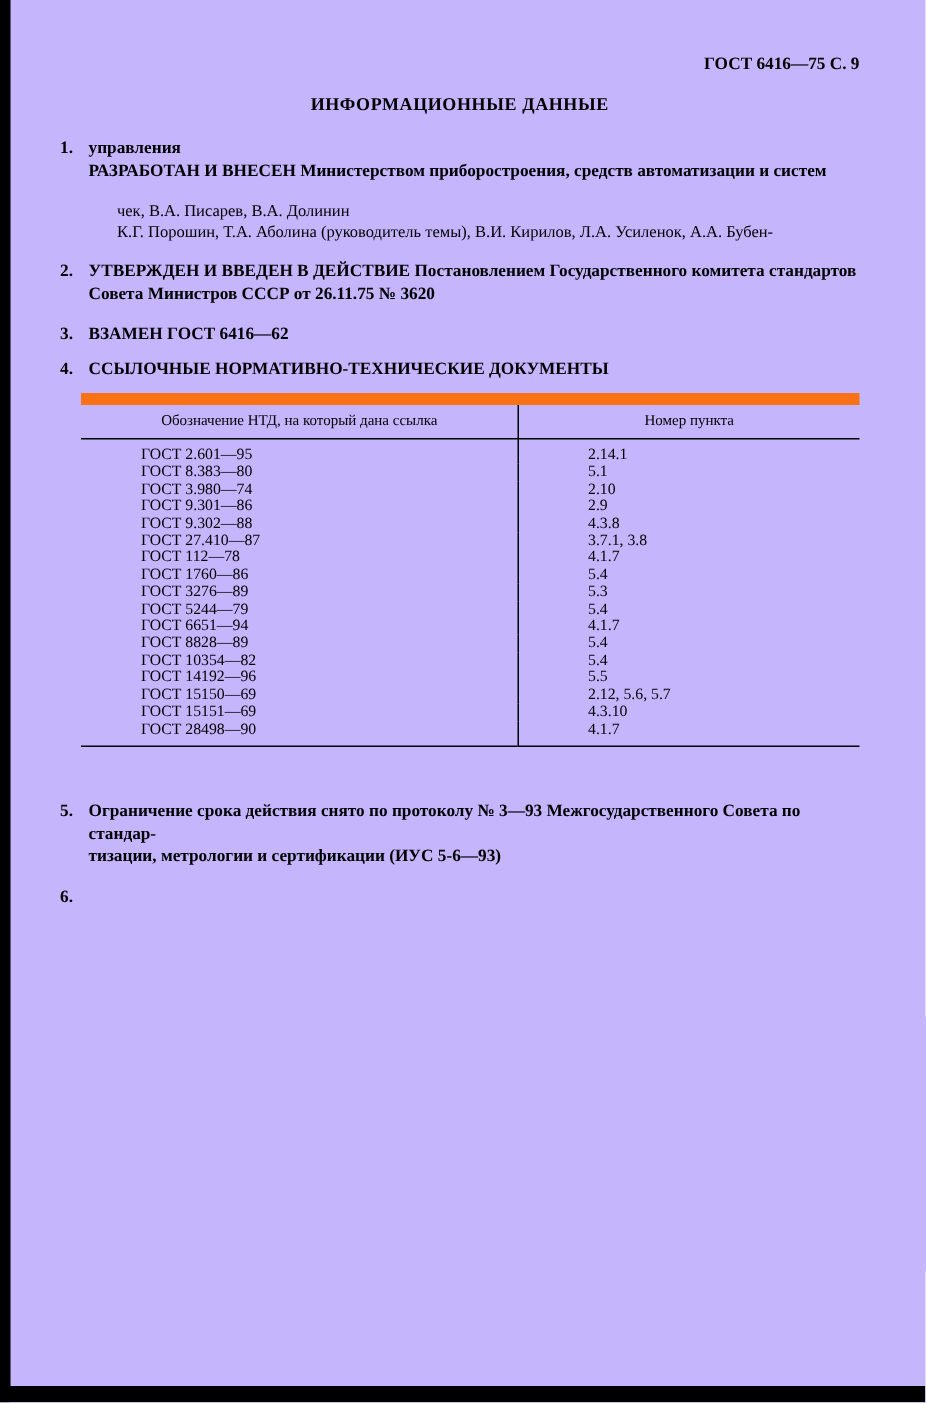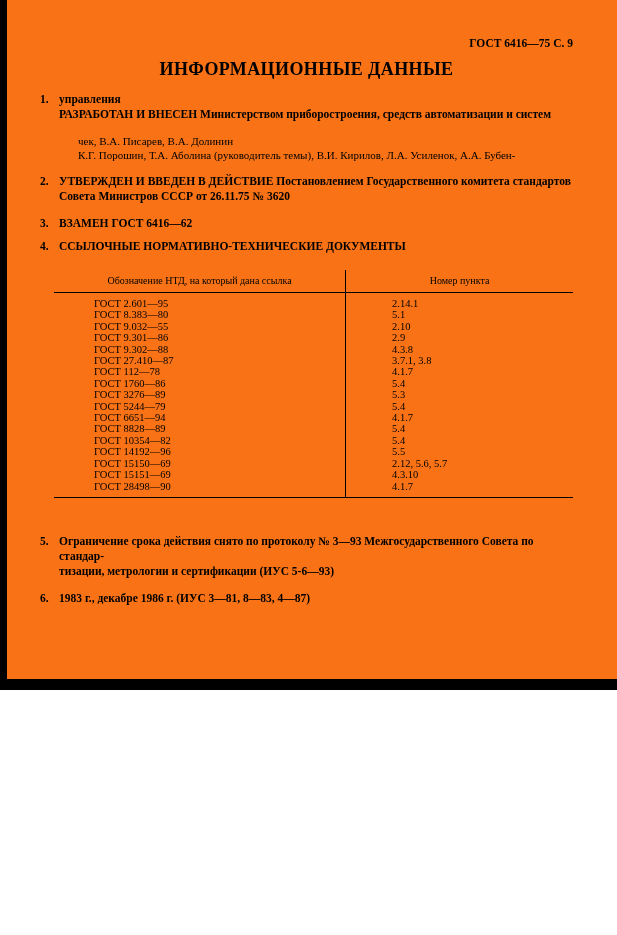--- a/index.html
+++ b/index.html
@@ -5,22 +5,22 @@
   html, body {
     margin: 0;
     padding: 0;
     background: #ffffff;
     font-family: "Liberation Serif", serif;
     color: #000;
   }
   .page {
     position: relative;
     width: 617px;
-    height: 690px;
-    background: #f97316;
+    height: 935px;
+    background: #c4b5fd;
     overflow: hidden;
   }
   
   .scan-edge-left {
     position: absolute;
     left: 0; top: 0;
     width: 7px; height: 935px;
     background: #000;
   }
   .scan-edge-bottom {
@@ -38,21 +38,21 @@
   .header-ref {
     text-align: right;
     font-weight: bold;
     font-size: 11.5px;
     line-height: 14px;
     margin-bottom: 12px;
   }
   .doc-title {
     text-align: center;
     font-weight: bold;
-    font-size: 18px;
+    font-size: 12px;
     letter-spacing: 0.4px;
     line-height: 15px;
     margin-bottom: 15px;
   }
   .item {
     display: flex;
     font-weight: bold;
     font-size: 11.5px;
     line-height: 15px;
     margin-bottom: 12px;
@@ -164,21 +164,21 @@
       <tbody>
           <tr>
             <td>ГОСТ 2.601—95</td>
             <td>2.14.1</td>
           </tr>
           <tr>
             <td>ГОСТ 8.383—80</td>
             <td>5.1</td>
           </tr>
           <tr>
-            <td>ГОСТ 9.032—55</td>
+            <td>ГОСТ 3.980—74</td>
             <td>2.10</td>
           </tr>
           <tr>
             <td>ГОСТ 9.301—86</td>
             <td>2.9</td>
           </tr>
           <tr>
             <td>ГОСТ 9.302—88</td>
             <td>4.3.8</td>
           </tr>
@@ -237,18 +237,17 @@
       <span class="num">5.</span>
       <div class="body">
           <div>Ограничение срока действия снято по протоколу № 3—93 Межгосударственного Совета по стандар-</div>
           <div>тизации, метрологии и сертификации (ИУС 5-6—93)</div>
         </div>
     </div>
 
     <div class="item">
       <span class="num">6.</span>
       <div class="body">
-          <div>1983 г., декабре 1986 г. (ИУС 3—81, 8—83, 4—87)</div>
         </div>
     </div>
 
   </div>
 </div>
 
 </body></html>

